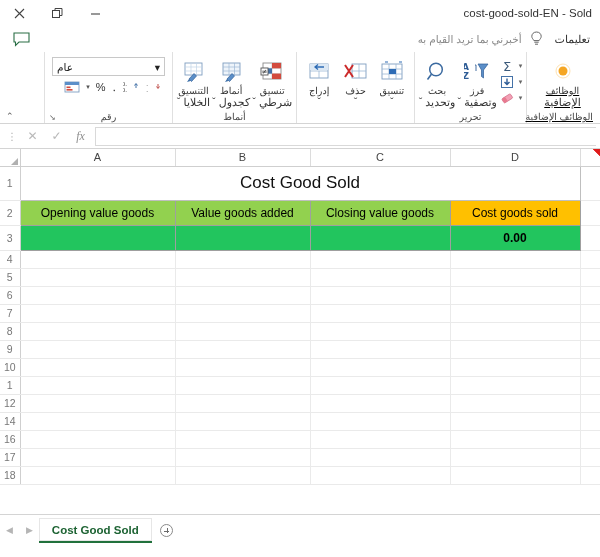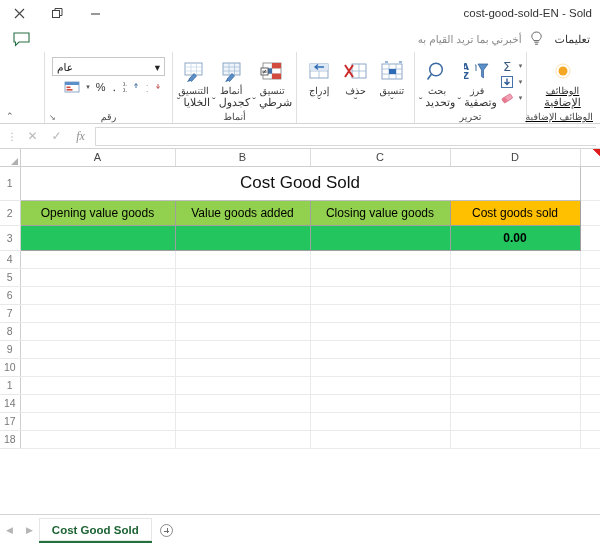--- a/index.html
+++ b/index.html
@@ -680,21 +680,37 @@
         </tr>
     <tr class="rn">
           <td class="rowhead">1</td>
           <td class="cell empty"></td>
           <td class="cell empty"></td>
           <td class="cell empty"></td>
           <td class="cell empty"></td>
           <td class="cell empty"></td>
         </tr>
     <tr class="rn">
+          <td class="rowhead">12</td>
+          <td class="cell empty"></td>
+          <td class="cell empty"></td>
+          <td class="cell empty"></td>
+          <td class="cell empty"></td>
+          <td class="cell empty"></td>
+        </tr>
+    <tr class="rn">
           <td class="rowhead">14</td>
+          <td class="cell empty"></td>
+          <td class="cell empty"></td>
+          <td class="cell empty"></td>
+          <td class="cell empty"></td>
+          <td class="cell empty"></td>
+        </tr>
+    <tr class="rn">
+          <td class="rowhead">16</td>
           <td class="cell empty"></td>
           <td class="cell empty"></td>
           <td class="cell empty"></td>
           <td class="cell empty"></td>
           <td class="cell empty"></td>
         </tr>
     <tr class="rn">
           <td class="rowhead">17</td>
           <td class="cell empty"></td>
           <td class="cell empty"></td>

